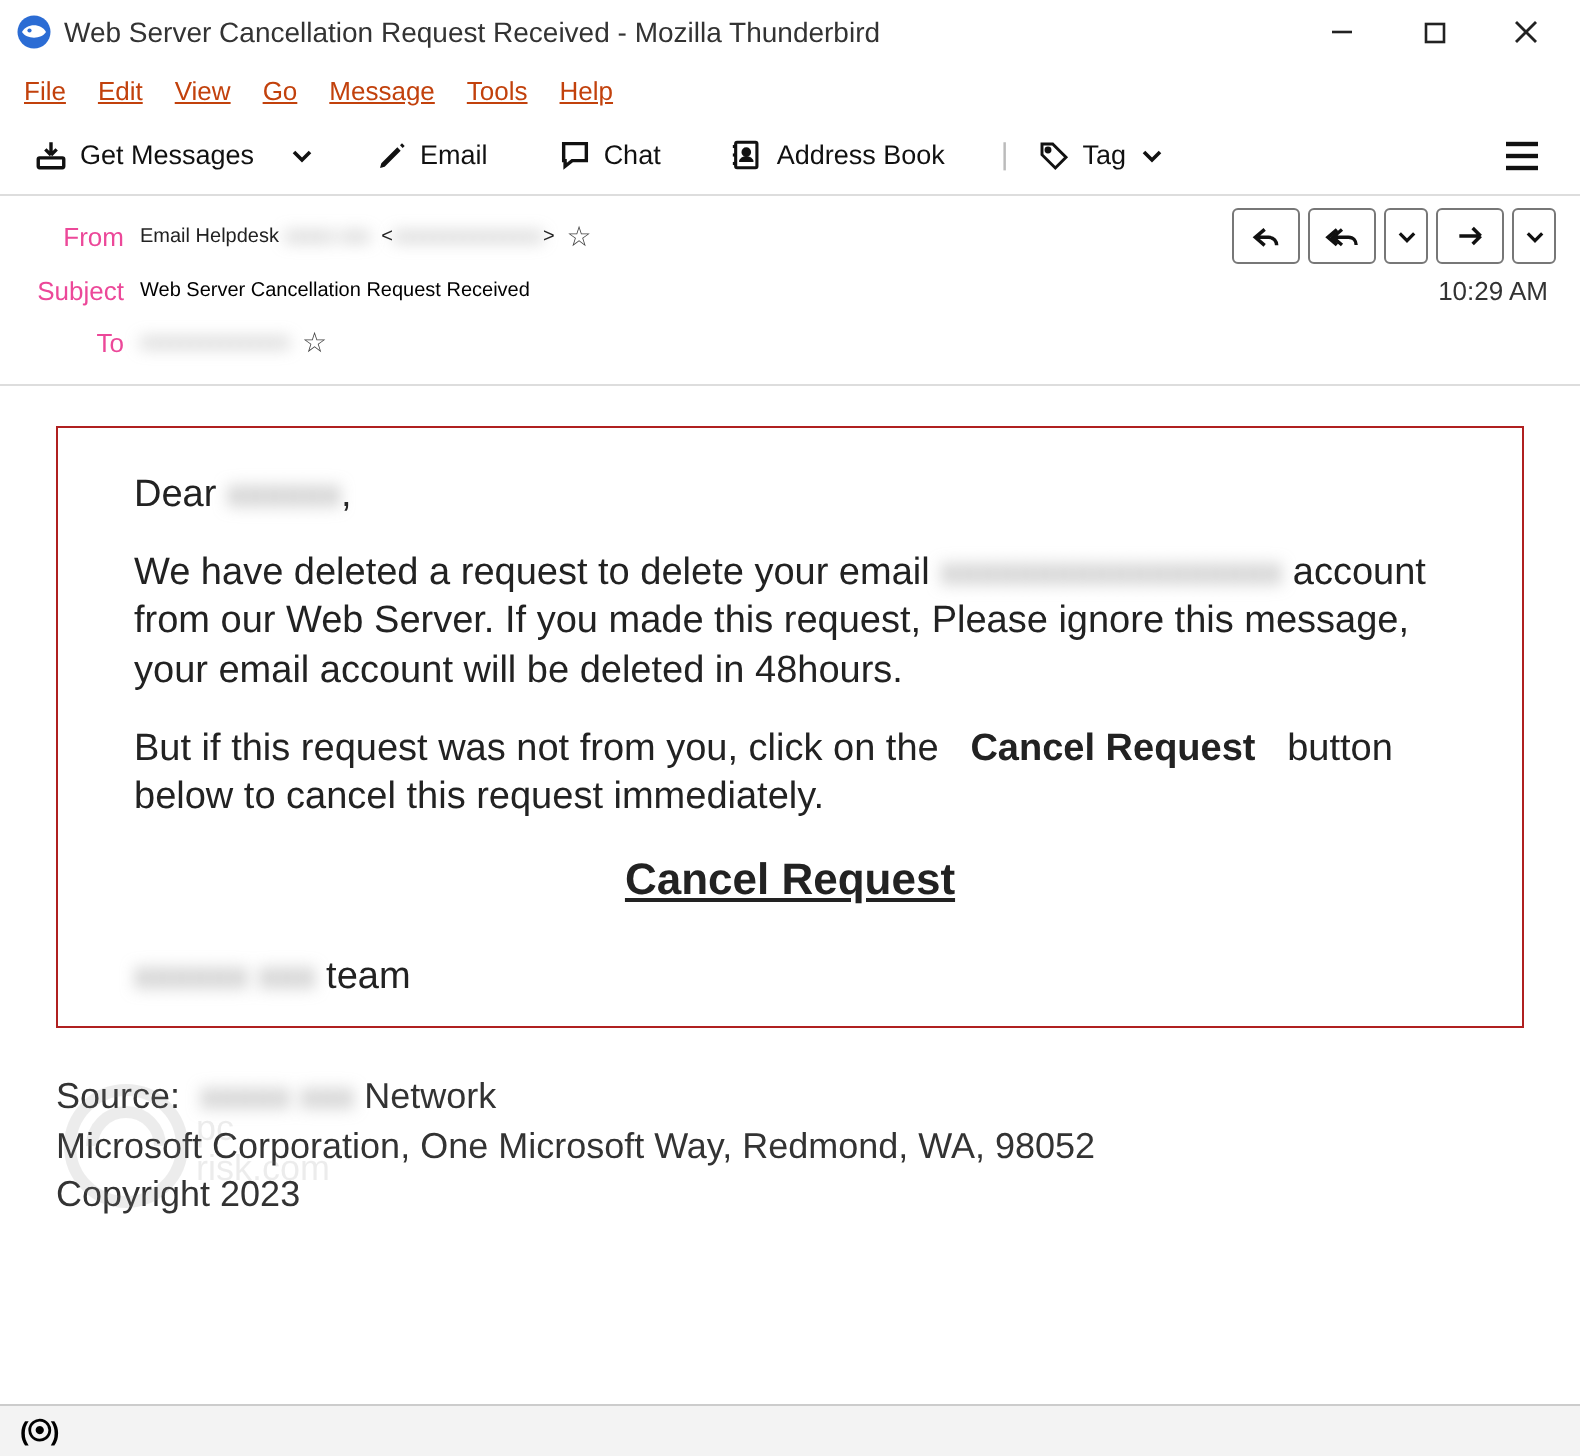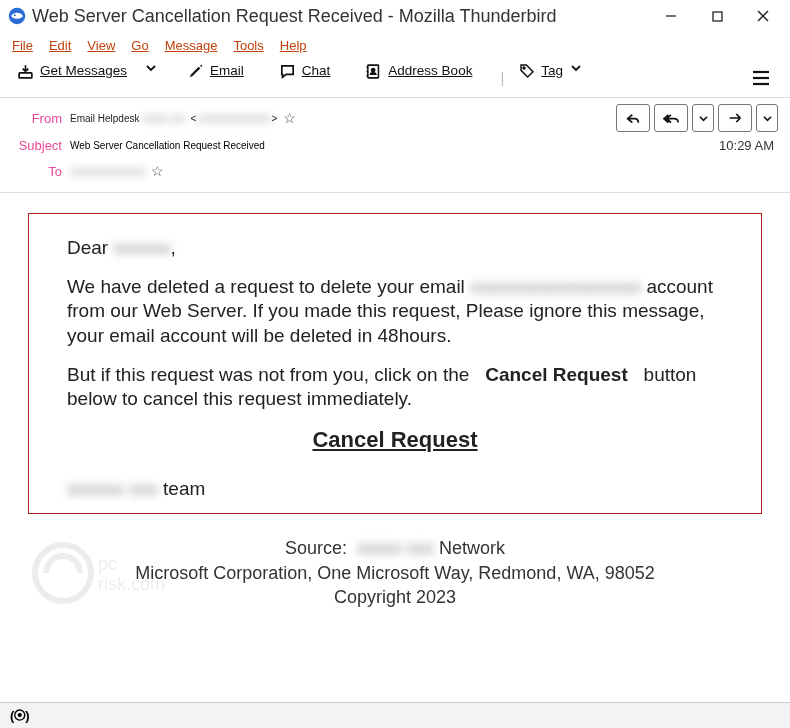--- a/index.html
+++ b/index.html
@@ -19,21 +19,21 @@
     display: flex;
     align-items: center;
     padding: 0 4px 0 8px;
     background: #fff;
   }
   .titlebar .app-icon {
     width: 18px; height: 18px;
     margin-right: 6px;
     display: flex; align-items: center; justify-content: center;
   }
-  .titlebar .title { flex: 1; color: #333; font-size: 18px; }
+  .titlebar .title { flex: 1; color: #333; font-size: 14px; }
   .winbtns { display: flex; }
   .winbtn {
     width: 46px; height: 32px;
     display: flex; align-items: center; justify-content: center;
     color: #222;
   }
   
   .menubar {
     height: 26px;
     display: flex;
@@ -51,28 +51,27 @@
   .toolbar {
     height: 40px;
     display: flex;
     align-items: center;
     padding: 4px 8px;
     gap: 4px;
     border-bottom: 1px solid #ddd;
   }
   .tbtn {
     height: 30px;
-    display: flex; align-items: flex-start;
+    display: flex; align-items: center;
     padding: 0 9px;
     gap: 6px;
     border-radius: 2px;
     font-size: 13.5px;
     font-weight: 500;
     color: #111;
-    text-decoration: underline;
   }
   .tbtn .ico { display: flex; align-items: center; }
   .sep { width: 9px; }
   .spacer { flex: 1; }
   .hamb {
     width: 34px; height: 30px;
     display: flex; align-items: center; justify-content: center;
     margin-right: 4px;
   }
   
@@ -141,21 +140,20 @@
   }
   .redbox .para { margin-bottom: 14px; }
   .cancel-link {
     text-align: center;
     font-weight: 700;
     font-size: 22px;
     text-decoration: underline;
     margin: 8px 0 22px 0;
   }
   .footer {
-    text-align: center;
     font-family: Arial, sans-serif;
     font-size: 18px;
     color: #333;
     margin-top: 22px;
     line-height: 1.35;
   }
   .footer .line { margin: 0; }
   .blurf {
     filter: blur(4px);
     color: #888;

